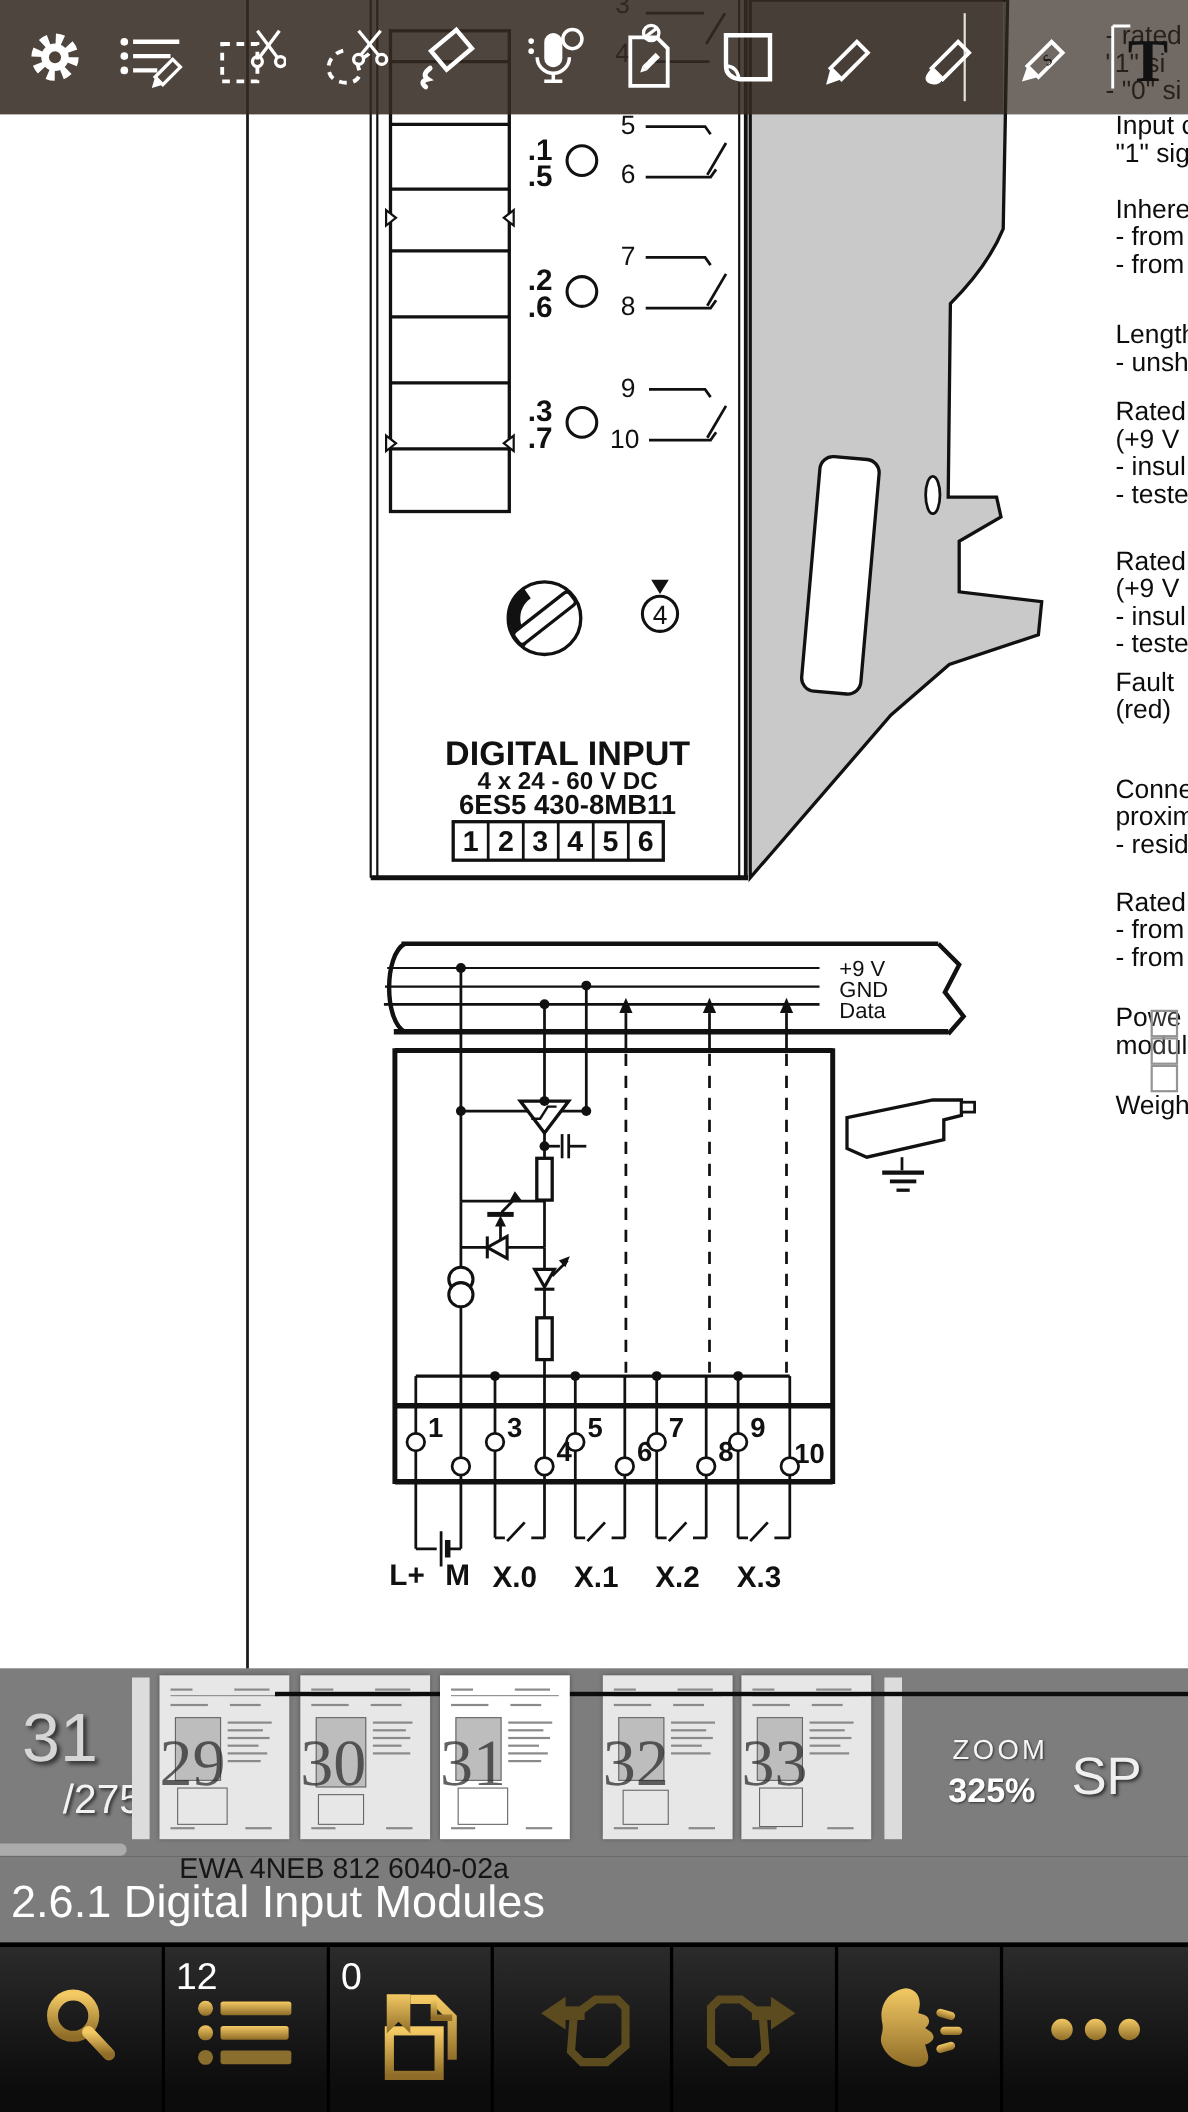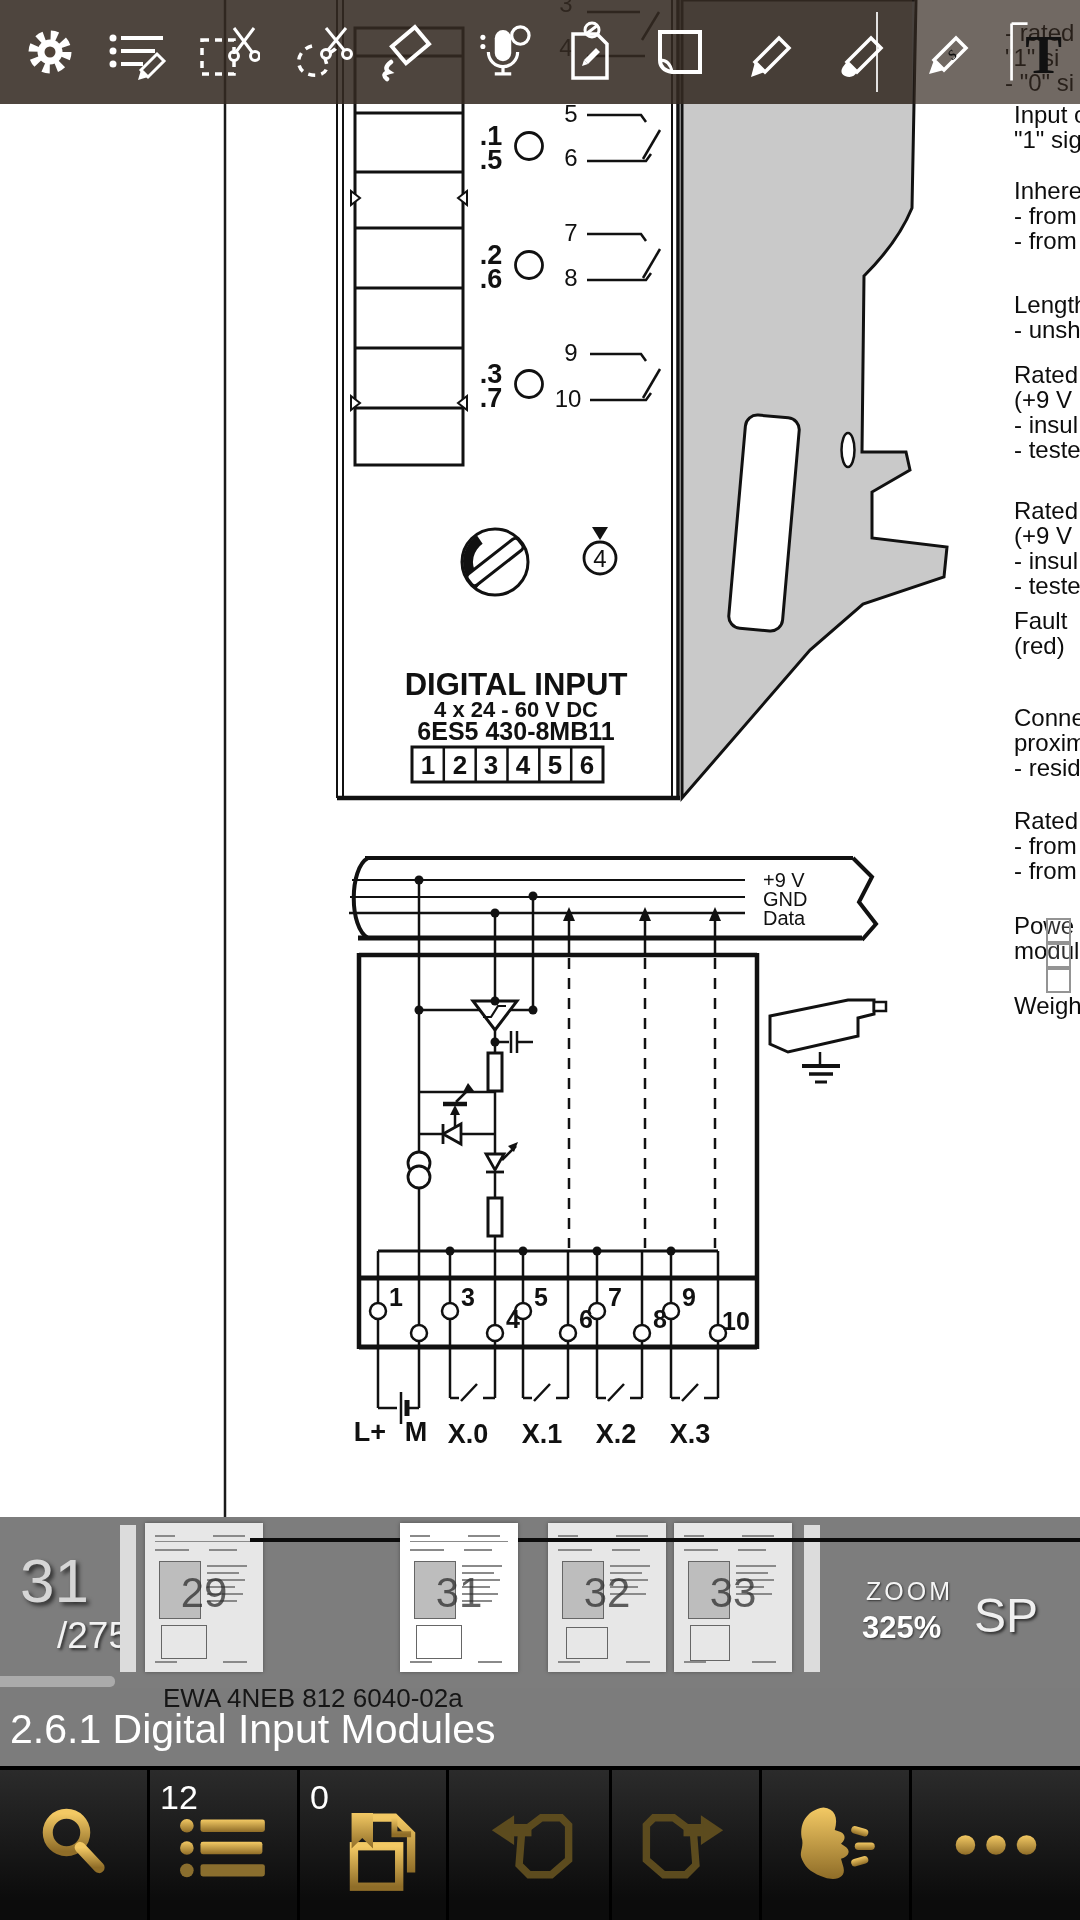--- a/index.html
+++ b/index.html
@@ -25,22 +25,22 @@
   .tsep{position:absolute;left:876px;top:12px;width:2px;height:80px;background:rgba(255,255,255,.85);}
   
   #thumbbar{left:0;top:1517px;width:1080px;height:171px;background:#7d7d7d;overflow:hidden;}
   .pgnum{left:20px;top:28px;font-size:62px;color:#d6d6d6;text-shadow:3px 3px 4px #2e2e2e;}
   .pgtot{left:26px;top:98px;font-size:37px;color:#f2f2f2;text-shadow:2px 2px 3px #2e2e2e;}
   .tline{left:250px;top:21px;width:832px;height:4px;background:#0c0c0c;z-index:3;}
   .thumb{position:absolute;top:6px;width:118px;height:149px;background:#e7e7e7;z-index:2;
          box-shadow:0 0 4px rgba(0,0,0,.35);}
   .thumb.current{background:#ffffff;z-index:4;}
   .sliver{position:absolute;top:8px;width:16px;height:147px;background:#dcdcdc;z-index:2;}
-  .ghost{position:absolute;left:0;top:46px;width:100%;text-align:center;
-         font-size:42px;color:rgba(45,45,45,.75);}
+  .ghost{position:absolute;left:0;top:46px;width:100%;
+         font-size:60px;color:rgba(45,45,45,.75);font-family:Liberation Serif, serif;}
   .mk{position:absolute;background:#8a8a8a;}
   .mkd{position:absolute;background:#bdbdbd;border:1px solid #666;}
   .mko{position:absolute;background:transparent;border:1px solid #666;}
   .zoomlbl{left:866px;top:1577px;font-size:25px;letter-spacing:3px;color:#f5f5f5;text-shadow:1px 1px 2px #333;text-align:center;}
   .zoomval{left:862px;top:1610px;font-size:31px;font-weight:bold;color:#fff;text-shadow:1px 1px 2px #333;}
   .splbl{left:974px;top:1588px;font-size:48px;color:#f0f0f0;text-shadow:2px 2px 3px #2e2e2e;}
   .scrollind{left:0;top:1676px;width:115px;height:11px;background:#ababab;border-radius:0 5px 5px 0;z-index:5;}
   
   #titleband{left:0;top:1688px;width:1080px;height:78px;background:#7c7c7c;}
   .ewa{left:163px;top:1683px;font-size:26px;color:#161616;z-index:12;white-space:nowrap;}
@@ -528,20 +528,37 @@
       <div class="mk" style="left:62px;top:49px;width:32px;height:2px"></div>
     <div class="mk" style="left:62px;top:56px;width:38px;height:2px"></div>
       <div class="mk" style="left:62px;top:63px;width:28px;height:2px"></div>
     <div class="mk" style="left:62px;top:70px;width:36px;height:2px"></div>
       <div class="mk" style="left:62px;top:77px;width:30px;height:2px"></div>
     <div class="mko" style="left:16px;top:102px;width:44px;height:32px"></div>
     <div class="mk" style="left:10px;top:138px;width:22px;height:2px"></div>
       <div class="mk" style="left:78px;top:138px;width:24px;height:2px"></div>
     <div class="ghost">29</div>
   </div>
+  <div class="thumb" style="left:273px">
+    <div class="mk" style="left:10px;top:12px;width:20px;height:2px"></div>
+      <div class="mk" style="left:68px;top:12px;width:32px;height:2px"></div>
+    <div class="mk" style="left:10px;top:18px;width:98px;height:1px"></div>
+    <div class="mk" style="left:10px;top:26px;width:34px;height:2px"></div>
+      <div class="mk" style="left:64px;top:26px;width:28px;height:2px"></div>
+    <div class="mkd" style="left:14px;top:38px;width:44px;height:62px"></div>
+    <div class="mk" style="left:66px;top:42px;width:36px;height:2px"></div>
+      <div class="mk" style="left:66px;top:49px;width:30px;height:2px"></div>
+    <div class="mk" style="left:66px;top:56px;width:34px;height:2px"></div>
+      <div class="mk" style="left:66px;top:63px;width:26px;height:2px"></div>
+    <div class="mk" style="left:66px;top:70px;width:34px;height:2px"></div>
+    <div class="mko" style="left:16px;top:108px;width:40px;height:26px"></div>
+    <div class="mk" style="left:10px;top:138px;width:22px;height:2px"></div>
+      <div class="mk" style="left:78px;top:138px;width:24px;height:2px"></div>
+    <div class="ghost">30</div>
+  </div>
   <div class="thumb current" style="left:400px">
     <div class="mk" style="left:10px;top:12px;width:20px;height:2px"></div>
       <div class="mk" style="left:68px;top:12px;width:32px;height:2px"></div>
     <div class="mk" style="left:10px;top:18px;width:98px;height:1px"></div>
     <div class="mk" style="left:10px;top:26px;width:34px;height:2px"></div>
       <div class="mk" style="left:64px;top:26px;width:28px;height:2px"></div>
     <div class="mkd" style="left:14px;top:38px;width:40px;height:56px"></div>
     <div class="mk" style="left:62px;top:42px;width:40px;height:2px"></div>
       <div class="mk" style="left:62px;top:49px;width:32px;height:2px"></div>
     <div class="mk" style="left:62px;top:56px;width:38px;height:2px"></div>

